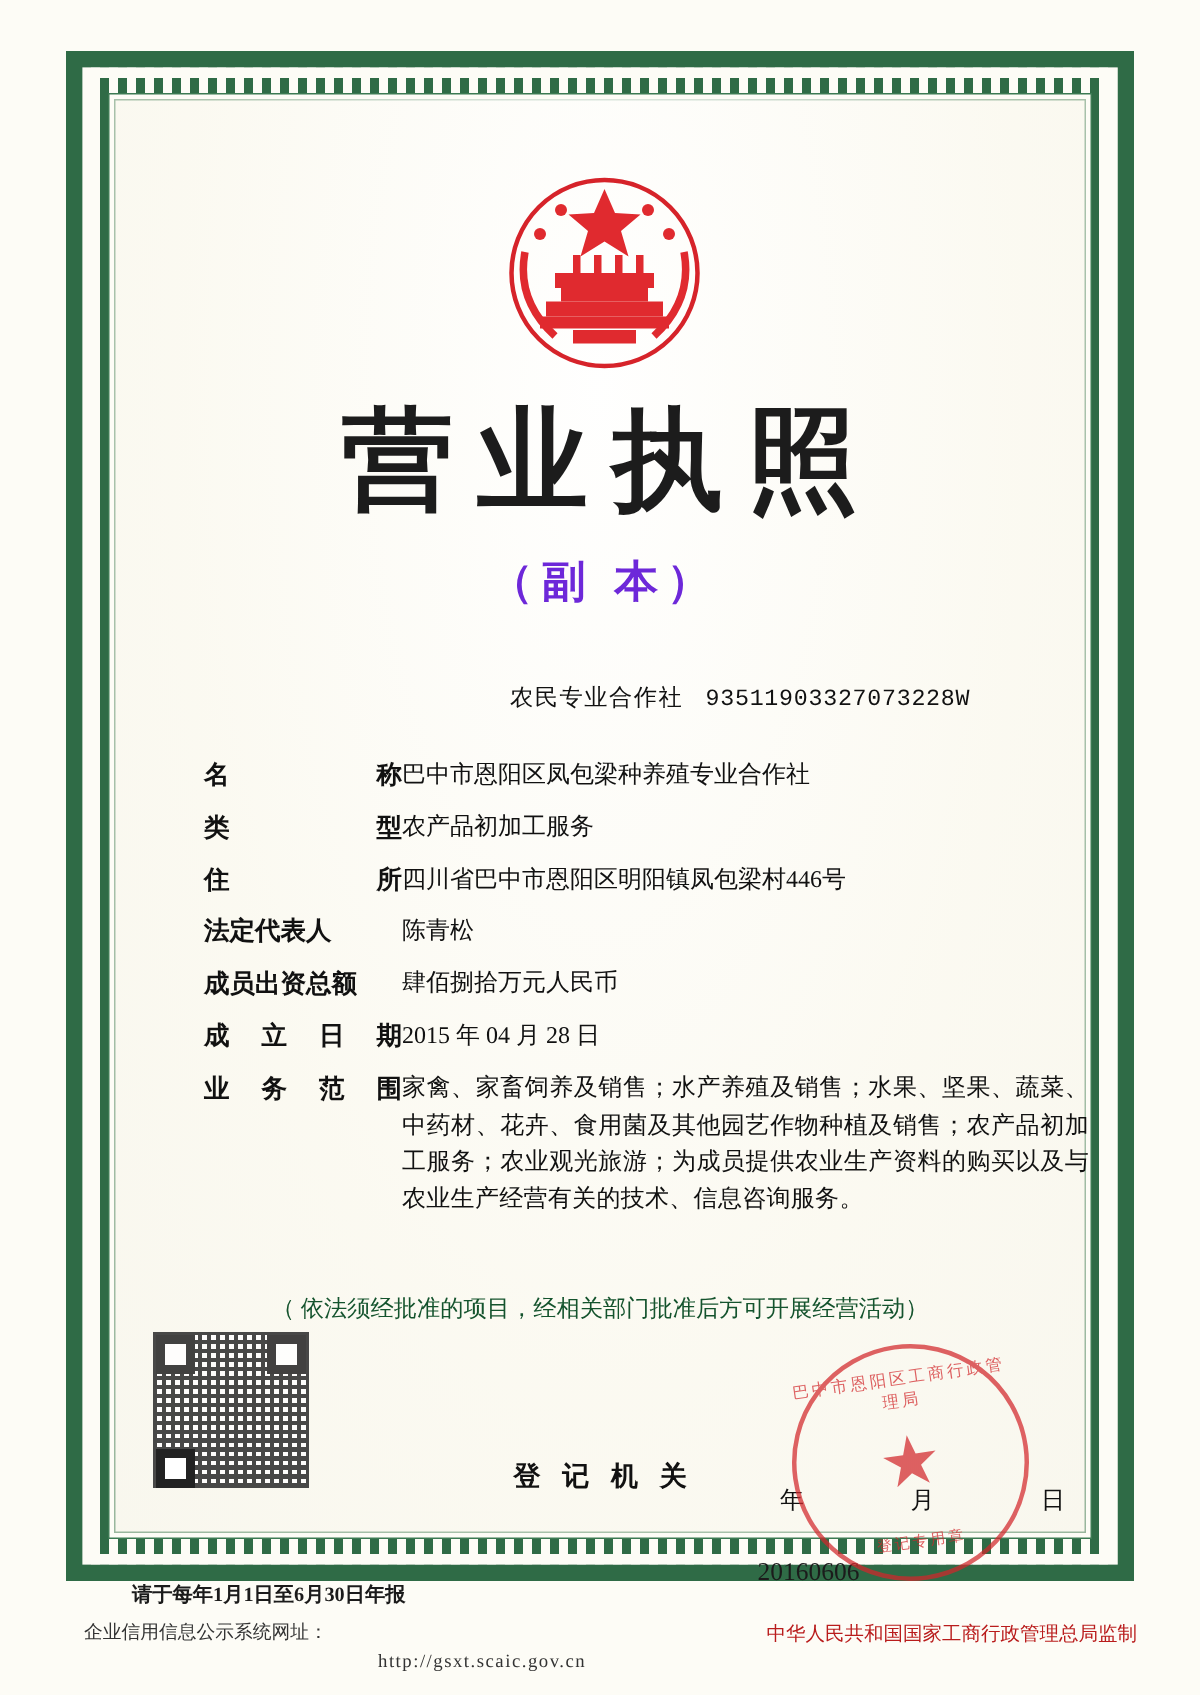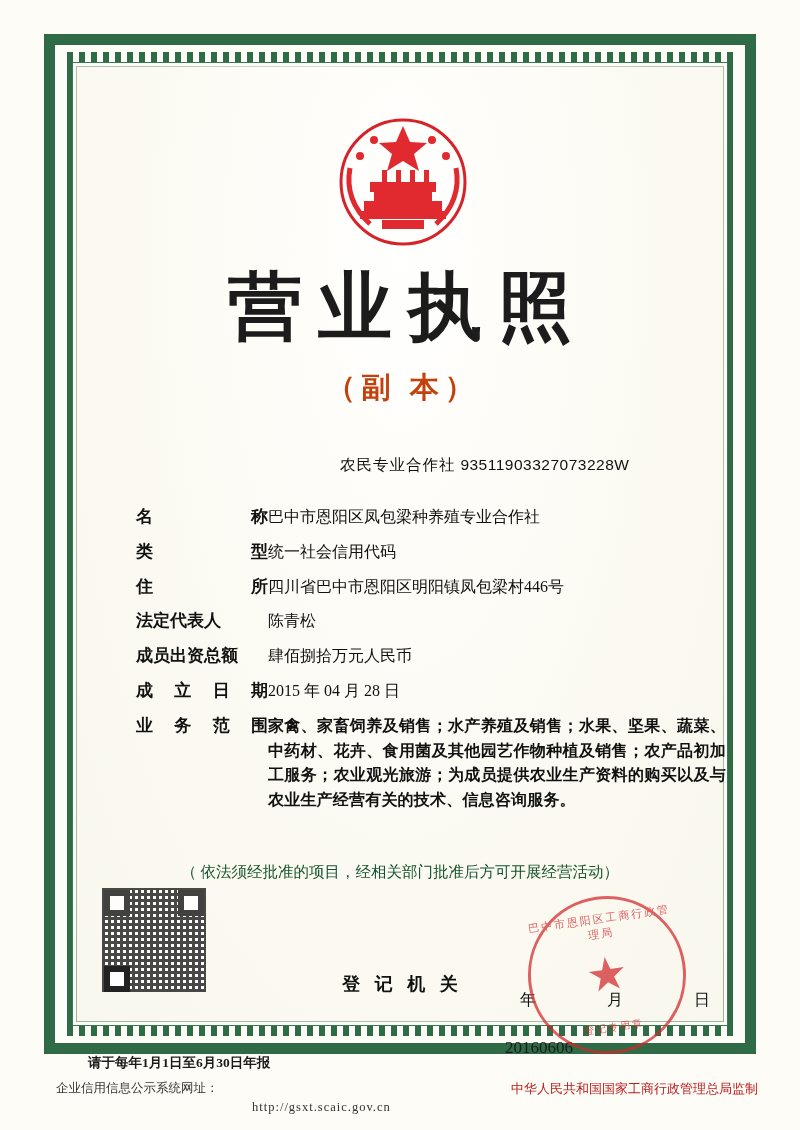--- a/index.html
+++ b/index.html
@@ -84,36 +84,37 @@
     text-indent: 16px;
   }
   .subtitle {
     position: absolute;
     left: 0; right: 0;
     top: 368px;
     text-align: center;
     font-size: 29px;
     font-weight: bold;
     letter-spacing: 6px;
-    color: #c2410c;
+    color: #6d28d9;
     text-indent: 6px;
   }
 
   .credit-code {
     position: absolute;
     left: 340px;
     top: 455px;
     font-size: 15.5px;
     color: #111;
     letter-spacing: 1px;
     white-space: nowrap;
   }
   .credit-code .code-val {
-    font-family: Liberation Sans, sans-serif;
+    font-family: Liberation Mono, monospace;
     letter-spacing: 0.5px;
+    margin-left: 10px;
   }
 
   .fields {
     position: absolute;
     left: 136px;
     top: 505px;
     width: 590px;
   }
   .field-row {
     display: flex;
@@ -133,21 +134,20 @@
   .field-label span { display: inline-block; }
   .field-value {
     font-size: 16px;
     color: #111;
     line-height: 1.55;
     flex: 1;
   }
   .field-value.multiline {
     text-align: justify;
     letter-spacing: 0.2px;
-    font-weight: bold;
   }
 
   .note {
     position: absolute;
     left: 0; right: 0;
     top: 862px;
     text-align: center;
     font-size: 15.5px;
     color: #14532d;
   }
@@ -352,21 +352,21 @@
         <span>称</span>
       </div>
       <div class="field-value">巴中市恩阳区凤包梁种养殖专业合作社</div>
     </div>
 
     <div class="field-row">
       <div class="field-label">
         <span>类</span>
         <span>型</span>
       </div>
-      <div class="field-value">统一社会信用代码</div>
+      <div class="field-value">农产品初加工服务</div>
     </div>
 
     <div class="field-row">
       <div class="field-label">
         <span>住</span>
         <span>所</span>
       </div>
       <div class="field-value">四川省巴中市恩阳区明阳镇凤包梁村446号</div>
     </div>
 

